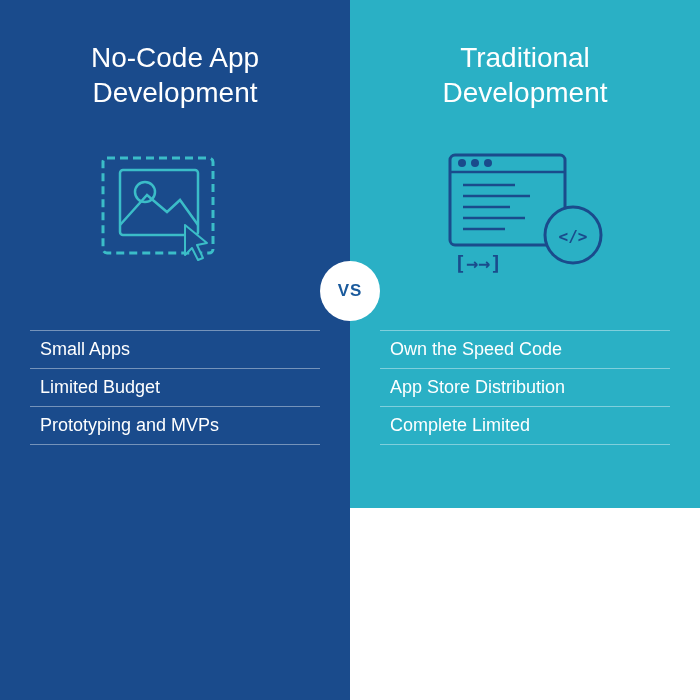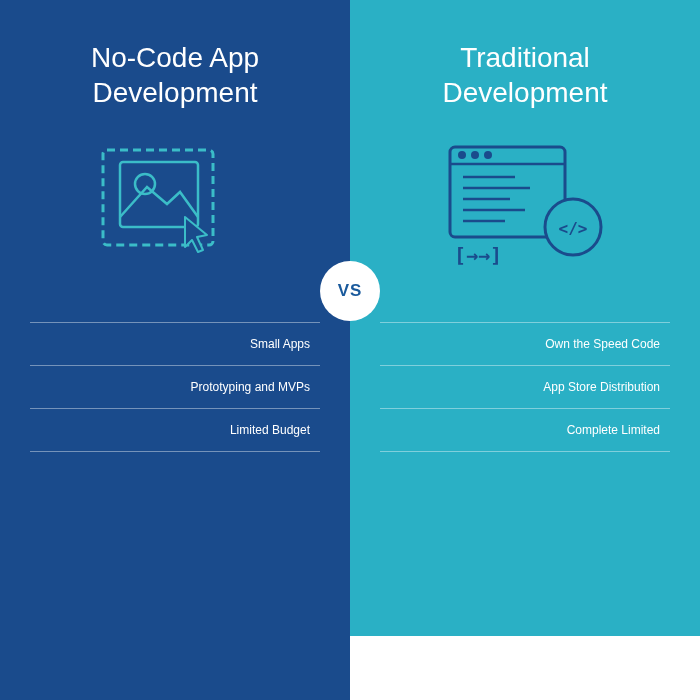--- a/index.html
+++ b/index.html
@@ -18,58 +18,58 @@
       background-color: #1a4b8c;
       display: flex;
       flex-direction: column;
       align-items: center;
       padding: 40px 30px 30px;
       position: relative;
     }
 
     .right-panel {
       width: 350px;
-      height: 636px;
+      height: 508px;
       background-color: #2ab0c5;
       display: flex;
       flex-direction: column;
       align-items: center;
       padding: 40px 30px 30px;
       position: relative;
     }
 
     .panel-title {
       color: white;
       font-size: 28px;
       font-weight: 300;
       text-align: center;
       line-height: 1.25;
-      margin-bottom: 22px;
+      margin-bottom: 30px;
     }
 
     .icon-area {
       width: 180px;
       height: 150px;
       display: flex;
       align-items: center;
       justify-content: center;
       margin-bottom: 30px;
     }
 
     .features-list {
       width: 100%;
       margin-top: 10px;
     }
 
     .feature-item {
       border-top: 1px solid rgba(255,255,255,0.4);
-      padding: 14px 10px;
+      padding: 8px 10px;
       color: white;
-      font-size: 12px;
-      text-align: right;
+      font-size: 18px;
+      text-align: left;
       font-weight: 400;
     }
 
     .feature-item:last-child {
       border-bottom: 1px solid rgba(255,255,255,0.4);
     }
 
     
     .nocode-icon svg {
       width: 180px;
@@ -125,22 +125,22 @@
         <circle cx="60" cy="52" r="10" stroke="#3bbdc8" stroke-width="2.5" fill="none"></circle>
 
         <polyline points="35,85 62,55 82,72 95,60 113,85" stroke="#3bbdc8" stroke-width="2.5" fill="none"></polyline>
 
         <polygon points="100,85 100,115 107,108 113,120 118,118 112,105 122,103" stroke="#3bbdc8" stroke-width="2" fill="#1a4b8c" stroke-linejoin="round"></polygon>
       </svg>
     </div>
 
     <div class="features-list">
       <div class="feature-item">Small Apps</div>
+      <div class="feature-item">Limited Budget</div>
       <div class="feature-item">Prototyping and MVPs</div>
-      <div class="feature-item">Limited Budget</div>
     </div>
   </div>
 
   <div class="right-panel">
     <h1 class="panel-title">Traditional Development</h1>
 
     <div class="icon-area trad-icon">
       <svg viewBox="0 0 180 150" fill="none" xmlns="http://www.w3.org/2000/svg">
 
         <rect x="15" y="15" width="115" height="90" rx="5" stroke="#1a4b8c" stroke-width="3" fill="none"></rect>

